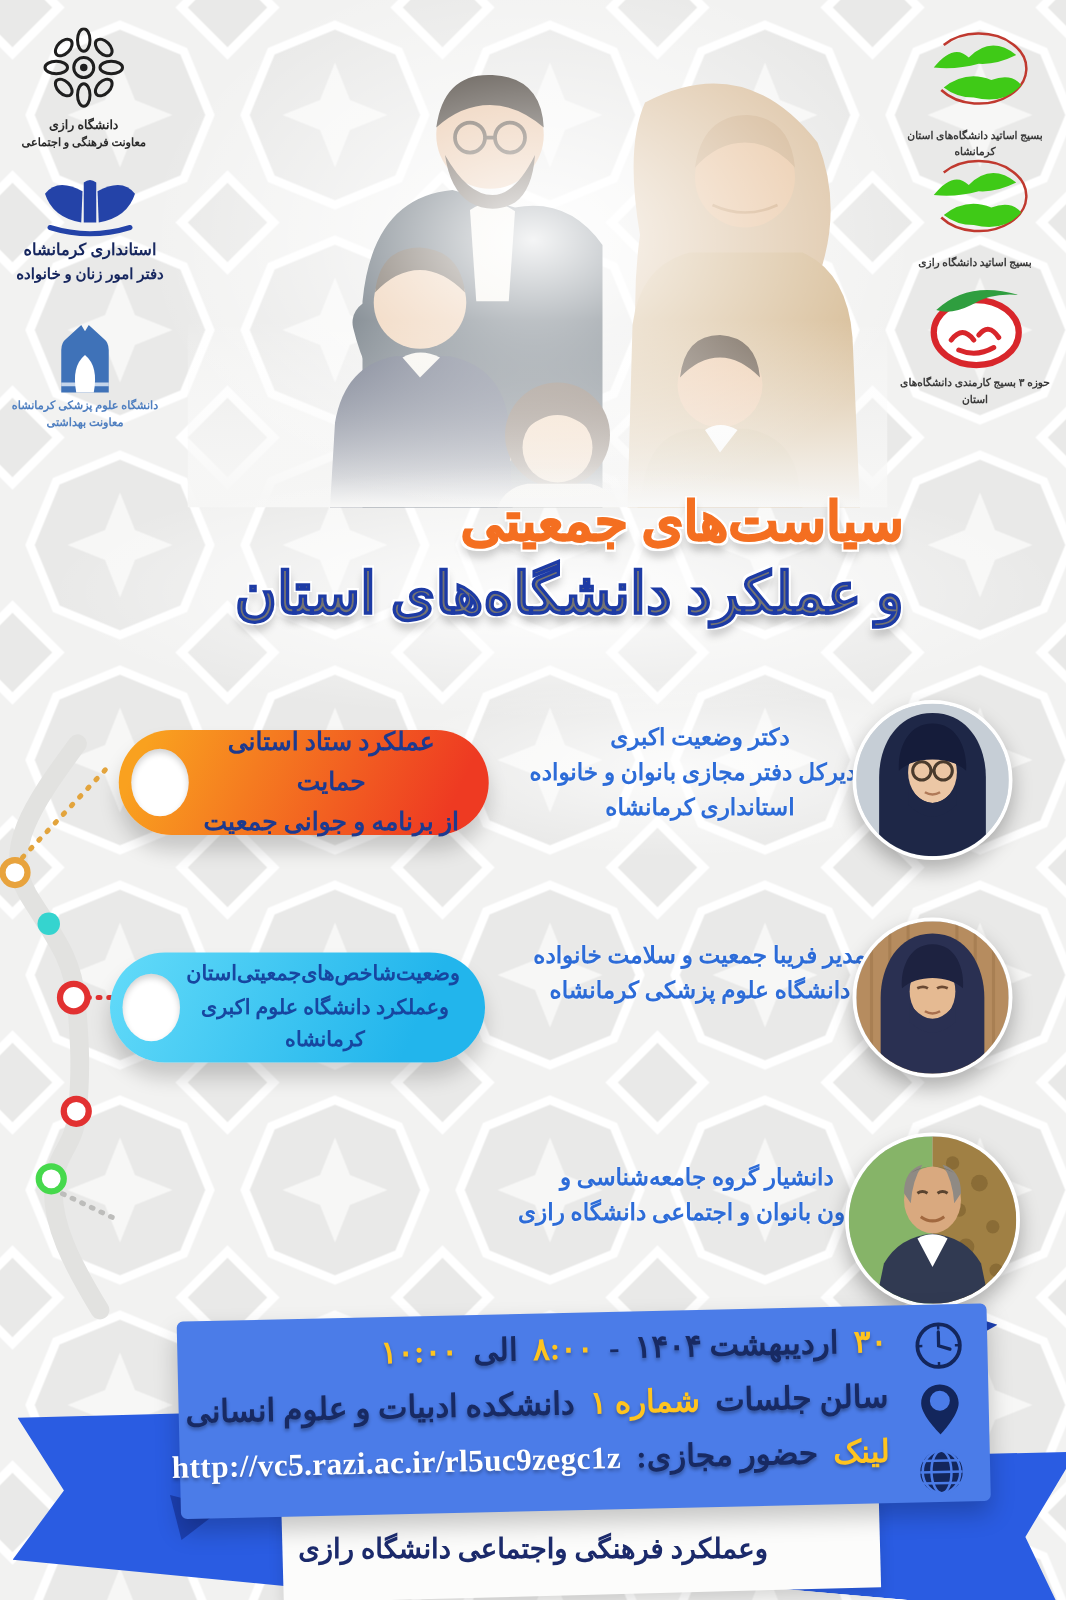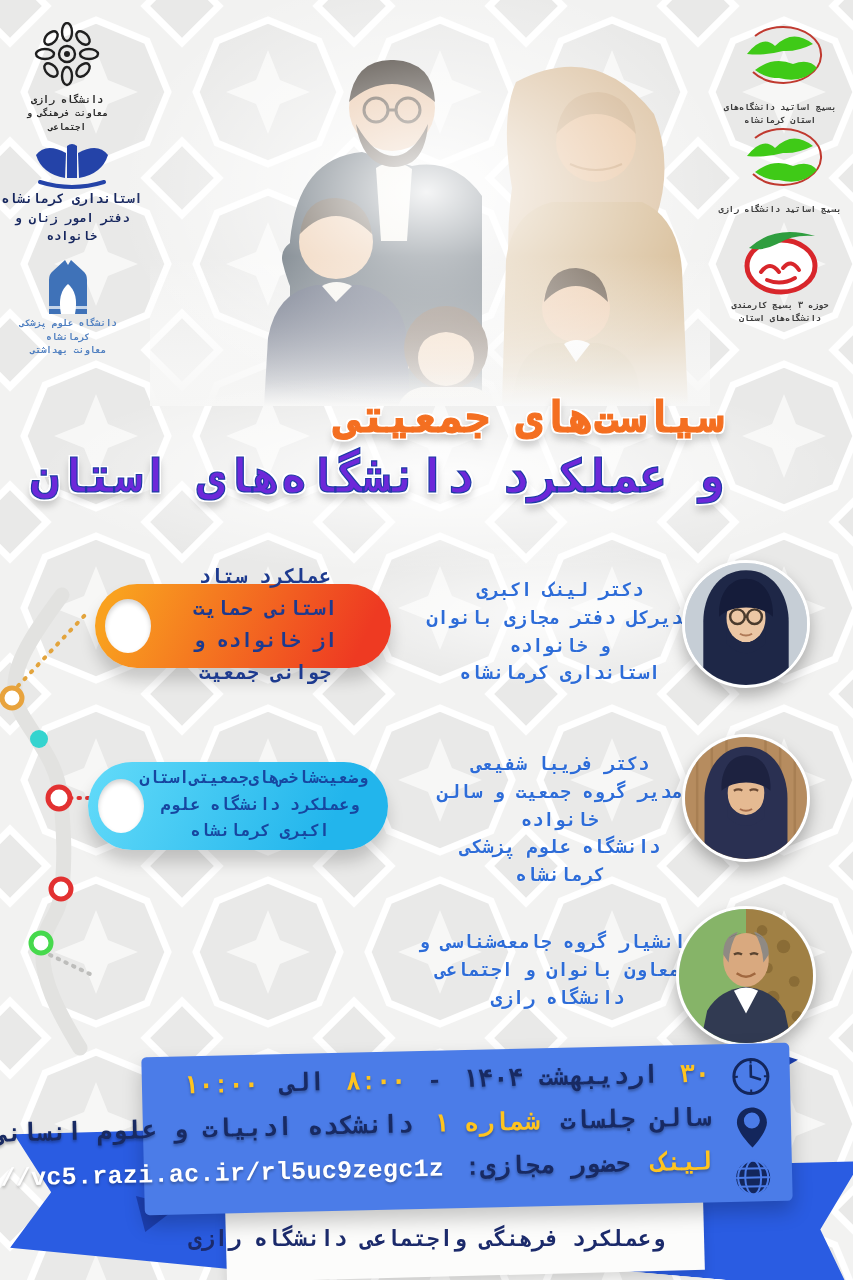--- a/index.html
+++ b/index.html
@@ -1,20 +1,20 @@
 <!DOCTYPE html>
 <html lang="fa"><head>
 <meta charset="utf-8">
 <style>
   * { margin:0; padding:0; box-sizing:border-box; }
   html,body { background:#ddd; }
   .poster{
     position:relative; width:853px; height:1280px; margin:0 auto;
     overflow:hidden; background:#f6f6f5;
-    font-family:Liberation Mono, monospace; direction:rtl;
+    font-family:Liberation Serif, serif; direction:rtl;
   }
   .abs{ position:absolute; }
   svg{ display:block; }
 
   
   .bg-svg{ position:absolute; inset:0; }
   .halo{
     position:absolute; inset:0; pointer-events:none;
     background:
       radial-gradient(ellipse 430px 310px at 50% 15%, rgba(255,255,255,.95), rgba(255,255,255,0) 72%),
@@ -34,21 +34,21 @@
   .cap-tiny{  font-size:8.5px; color:#3a3a3a; margin-top:2px; }
 
   
   .title{ position:absolute; right:130px; top:392px; text-align:right; }
   .t1{
     font-size:43px; font-weight:bold; color:#f46f21; letter-spacing:1px;
     -webkit-text-stroke:1.2px #f46f21;
     text-shadow:-2px 2px 0 #fff, 2px -2px 0 #fff, 2px 2px 0 #fff, -2px -2px 0 #fff, 0 6px 8px rgba(0,0,0,.28);
   }
   .t2{
-    font-size:46px; font-weight:bold; color:#6d28d9; margin-top:4px; letter-spacing:.5px;
+    font-size:46px; font-weight:bold; color:#737373; margin-top:4px; letter-spacing:.5px;
     -webkit-text-stroke:1.2px #1d3ba5;
     text-shadow:-2px 2px 0 #fff, 2px -2px 0 #fff, 2px 2px 0 #fff, -2px -2px 0 #fff, 0 6px 8px rgba(0,0,0,.28);
   }
 
   
   .ribbon{
     position:absolute; border-radius:46px; display:flex; align-items:center;
     box-shadow:0 12px 16px rgba(0,0,0,.18);
   }
   .hole{
@@ -298,25 +298,25 @@
 
   <div class="title">
     <div class="t1">سیاست‌های جمعیتی</div>
     <div class="t2">و عملکرد دانشگاه‌های استان</div>
   </div>
 
   <div class="ribbon r1">
     <span class="hole"></span>
     <div class="rtext">
       <span>عملکرد ستاد استانی حمایت</span>
-      <span>از خانواده و جوانی جمعیت</span>
+      <span>از برنامه و جوانی جمعیت</span>
     </div>
   </div>
   <div class="speaker s1">
-    <div>دکتر لینک اکبری</div>
+    <div>دکتر وضعیت اکبری</div>
     <div>مدیرکل دفتر مجازی بانوان و خانواده</div>
     <div>استانداری کرمانشاه</div>
   </div>
   <div class="avatar a1">
     <svg viewBox="0 0 100 100">
       <rect width="100" height="100" fill="#c6ced6"></rect>
       <path d="M50 6 C26 6 15 28 15 48 L15 100 L85 100 L85 48 C85 28 74 6 50 6 Z" fill="#1e2747"></path>
       <ellipse cx="50" cy="45" rx="16" ry="20" fill="#ecc7a5"></ellipse>
       <path d="M50 13 C33 13 27 31 28 44 C38 34 62 34 72 44 C73 31 67 13 50 13 Z" fill="#151c3a"></path>
       <path d="M34 54 Q50 76 66 54 L66 66 Q50 82 34 66 Z" fill="#1e2747"></path>
@@ -330,22 +330,21 @@
   </div>
 
   <div class="ribbon r2">
     <span class="hole"></span>
     <div class="rtext">
       <span>وضعیت‌شاخص‌های‌جمعیتی‌استان</span>
       <span>وعملکرد دانشگاه علوم اکبری کرمانشاه</span>
     </div>
   </div>
   <div class="speaker s2">
-    <div>دکتر فریبا شفیعی</div>
-    <div>مدیر گروه جمعیت و سالن خانواده</div>
+    <div>مدیر فریبا جمعیت و سلامت خانواده</div>
     <div>دانشگاه علوم پزشکی کرمانشاه</div>
   </div>
   <div class="avatar a2">
     <svg viewBox="0 0 100 100">
       <rect width="100" height="100" fill="#b68c5f"></rect>
       <g stroke="#9a7348" stroke-width="2" opacity=".5">
         <path d="M10 0 V100 M22 0 V100 M34 0 V100 M66 0 V100 M78 0 V100 M90 0 V100"></path>
       </g>
       <path d="M50 8 C27 8 16 30 16 50 L16 100 L84 100 L84 50 C84 30 73 8 50 8 Z" fill="#2a3052"></path>
       <ellipse cx="50" cy="46" rx="15" ry="19" fill="#e5ba92"></ellipse>

